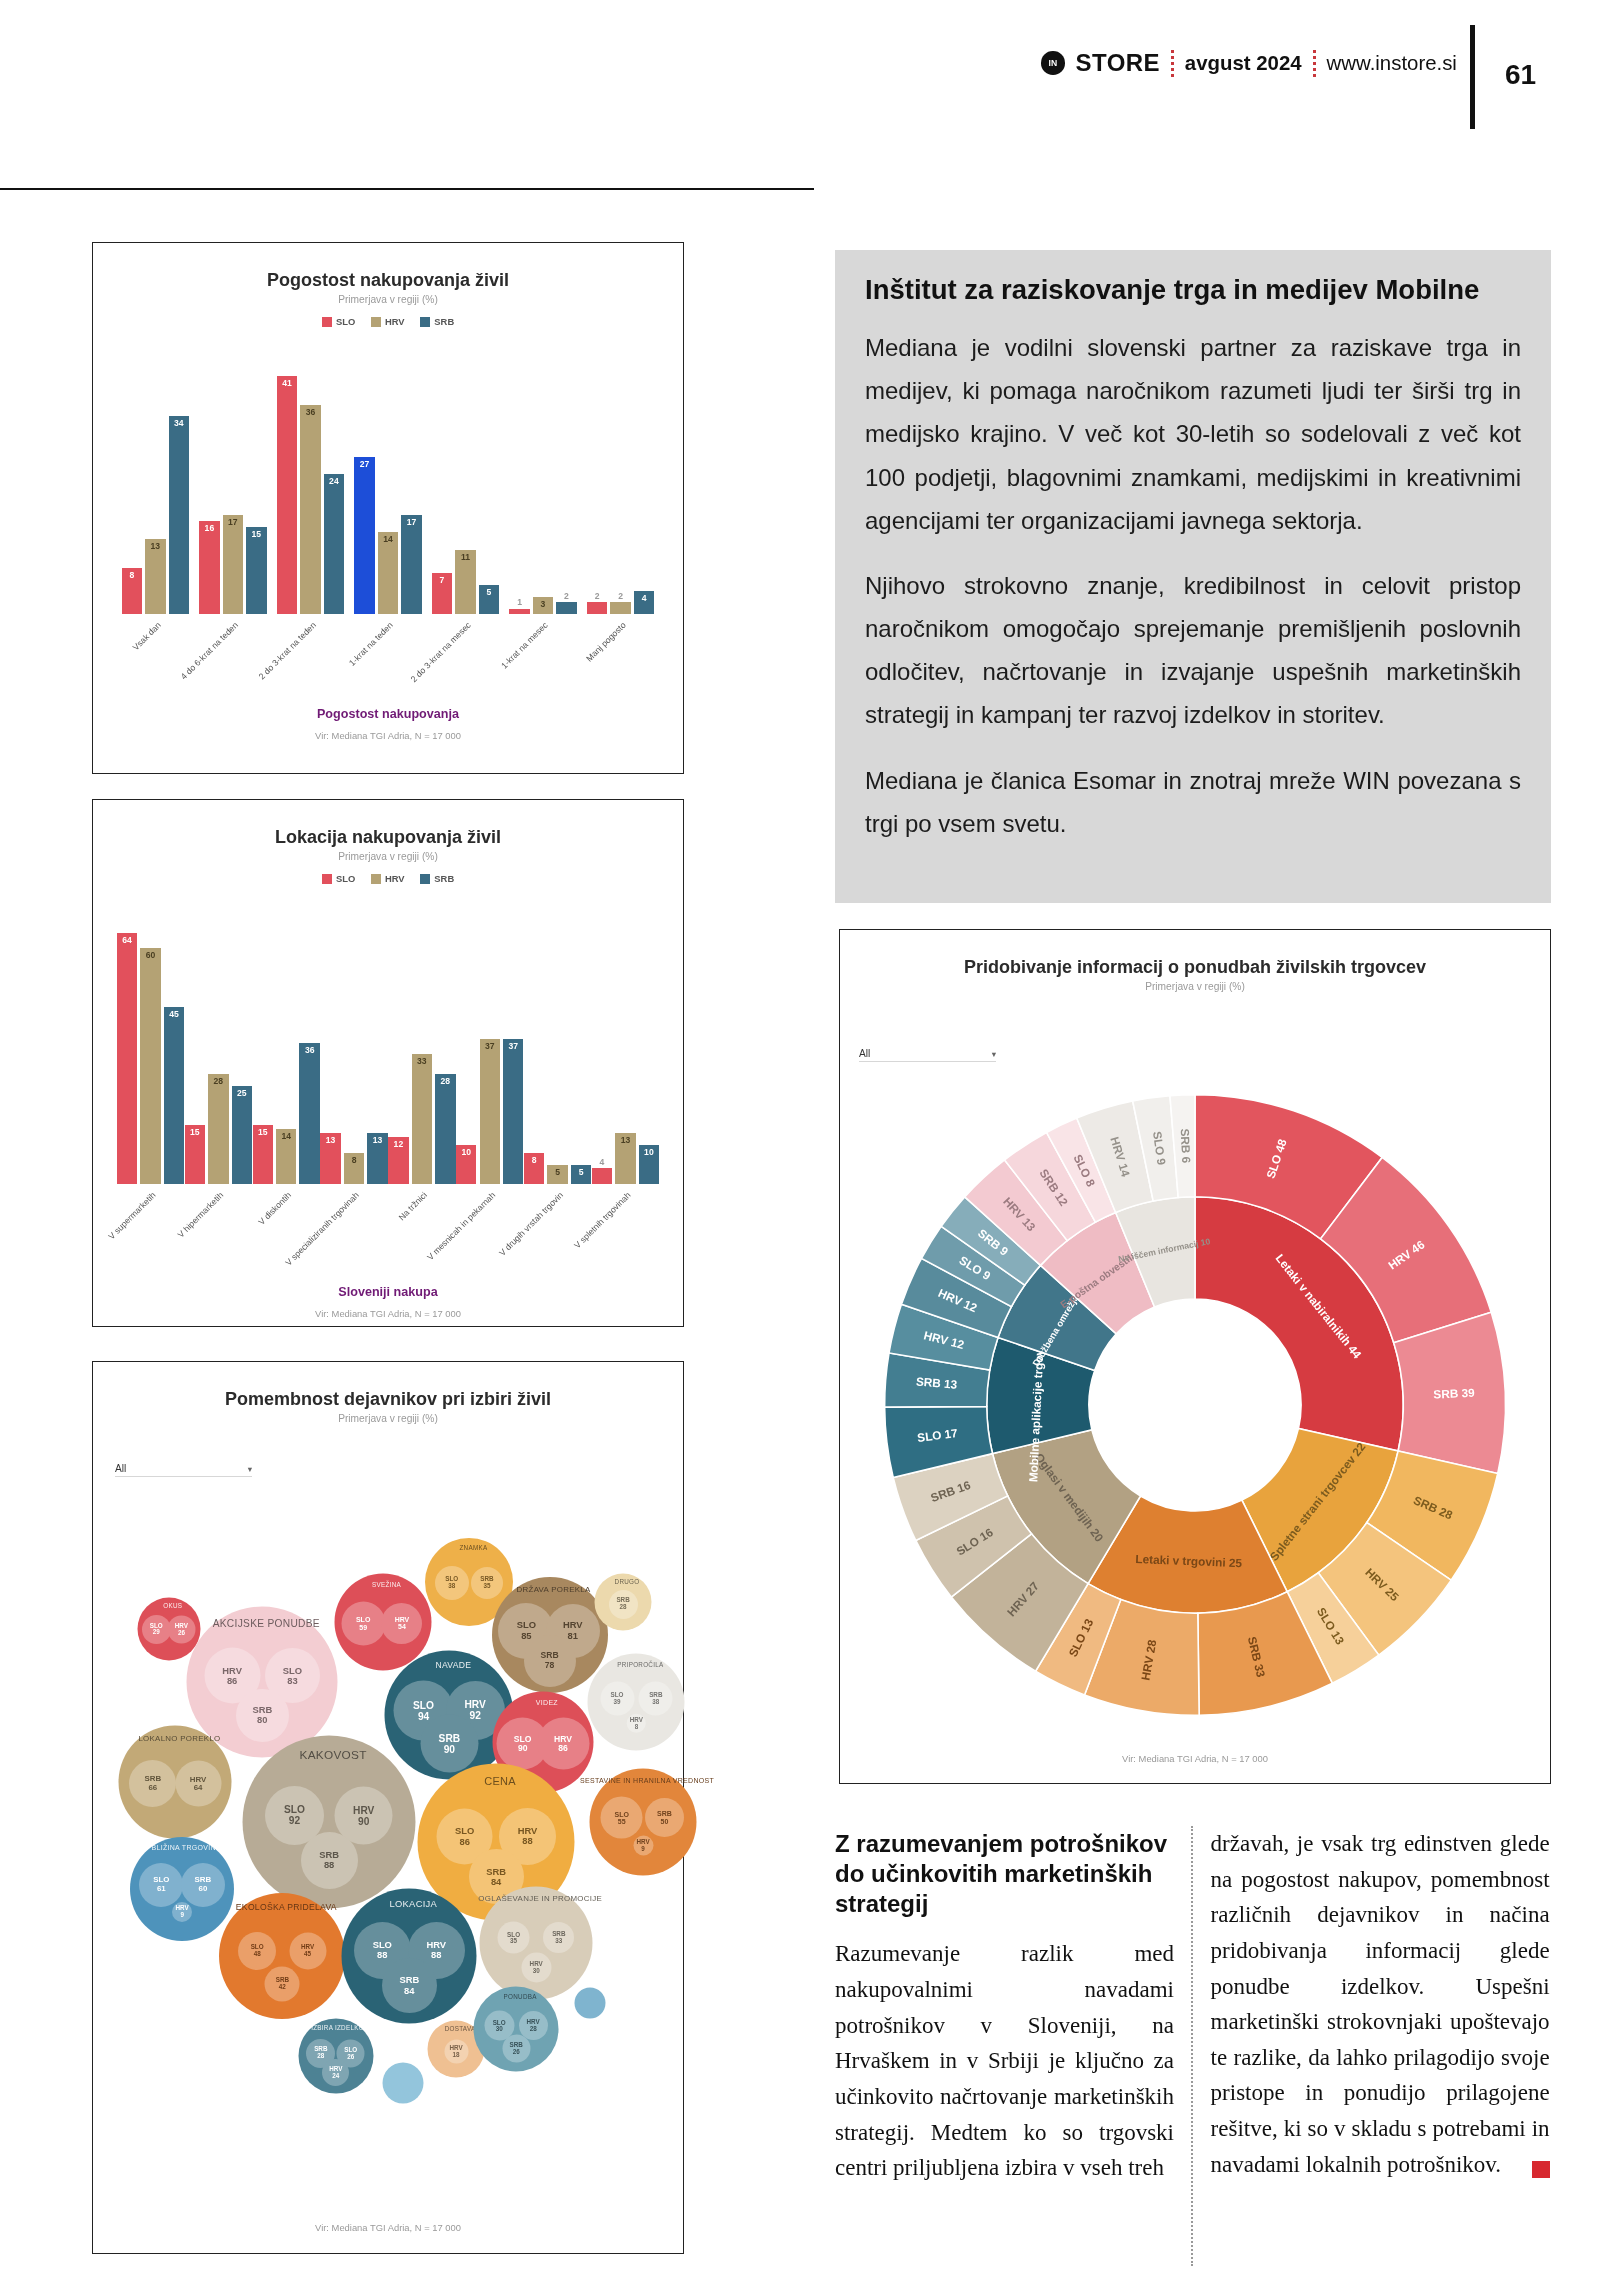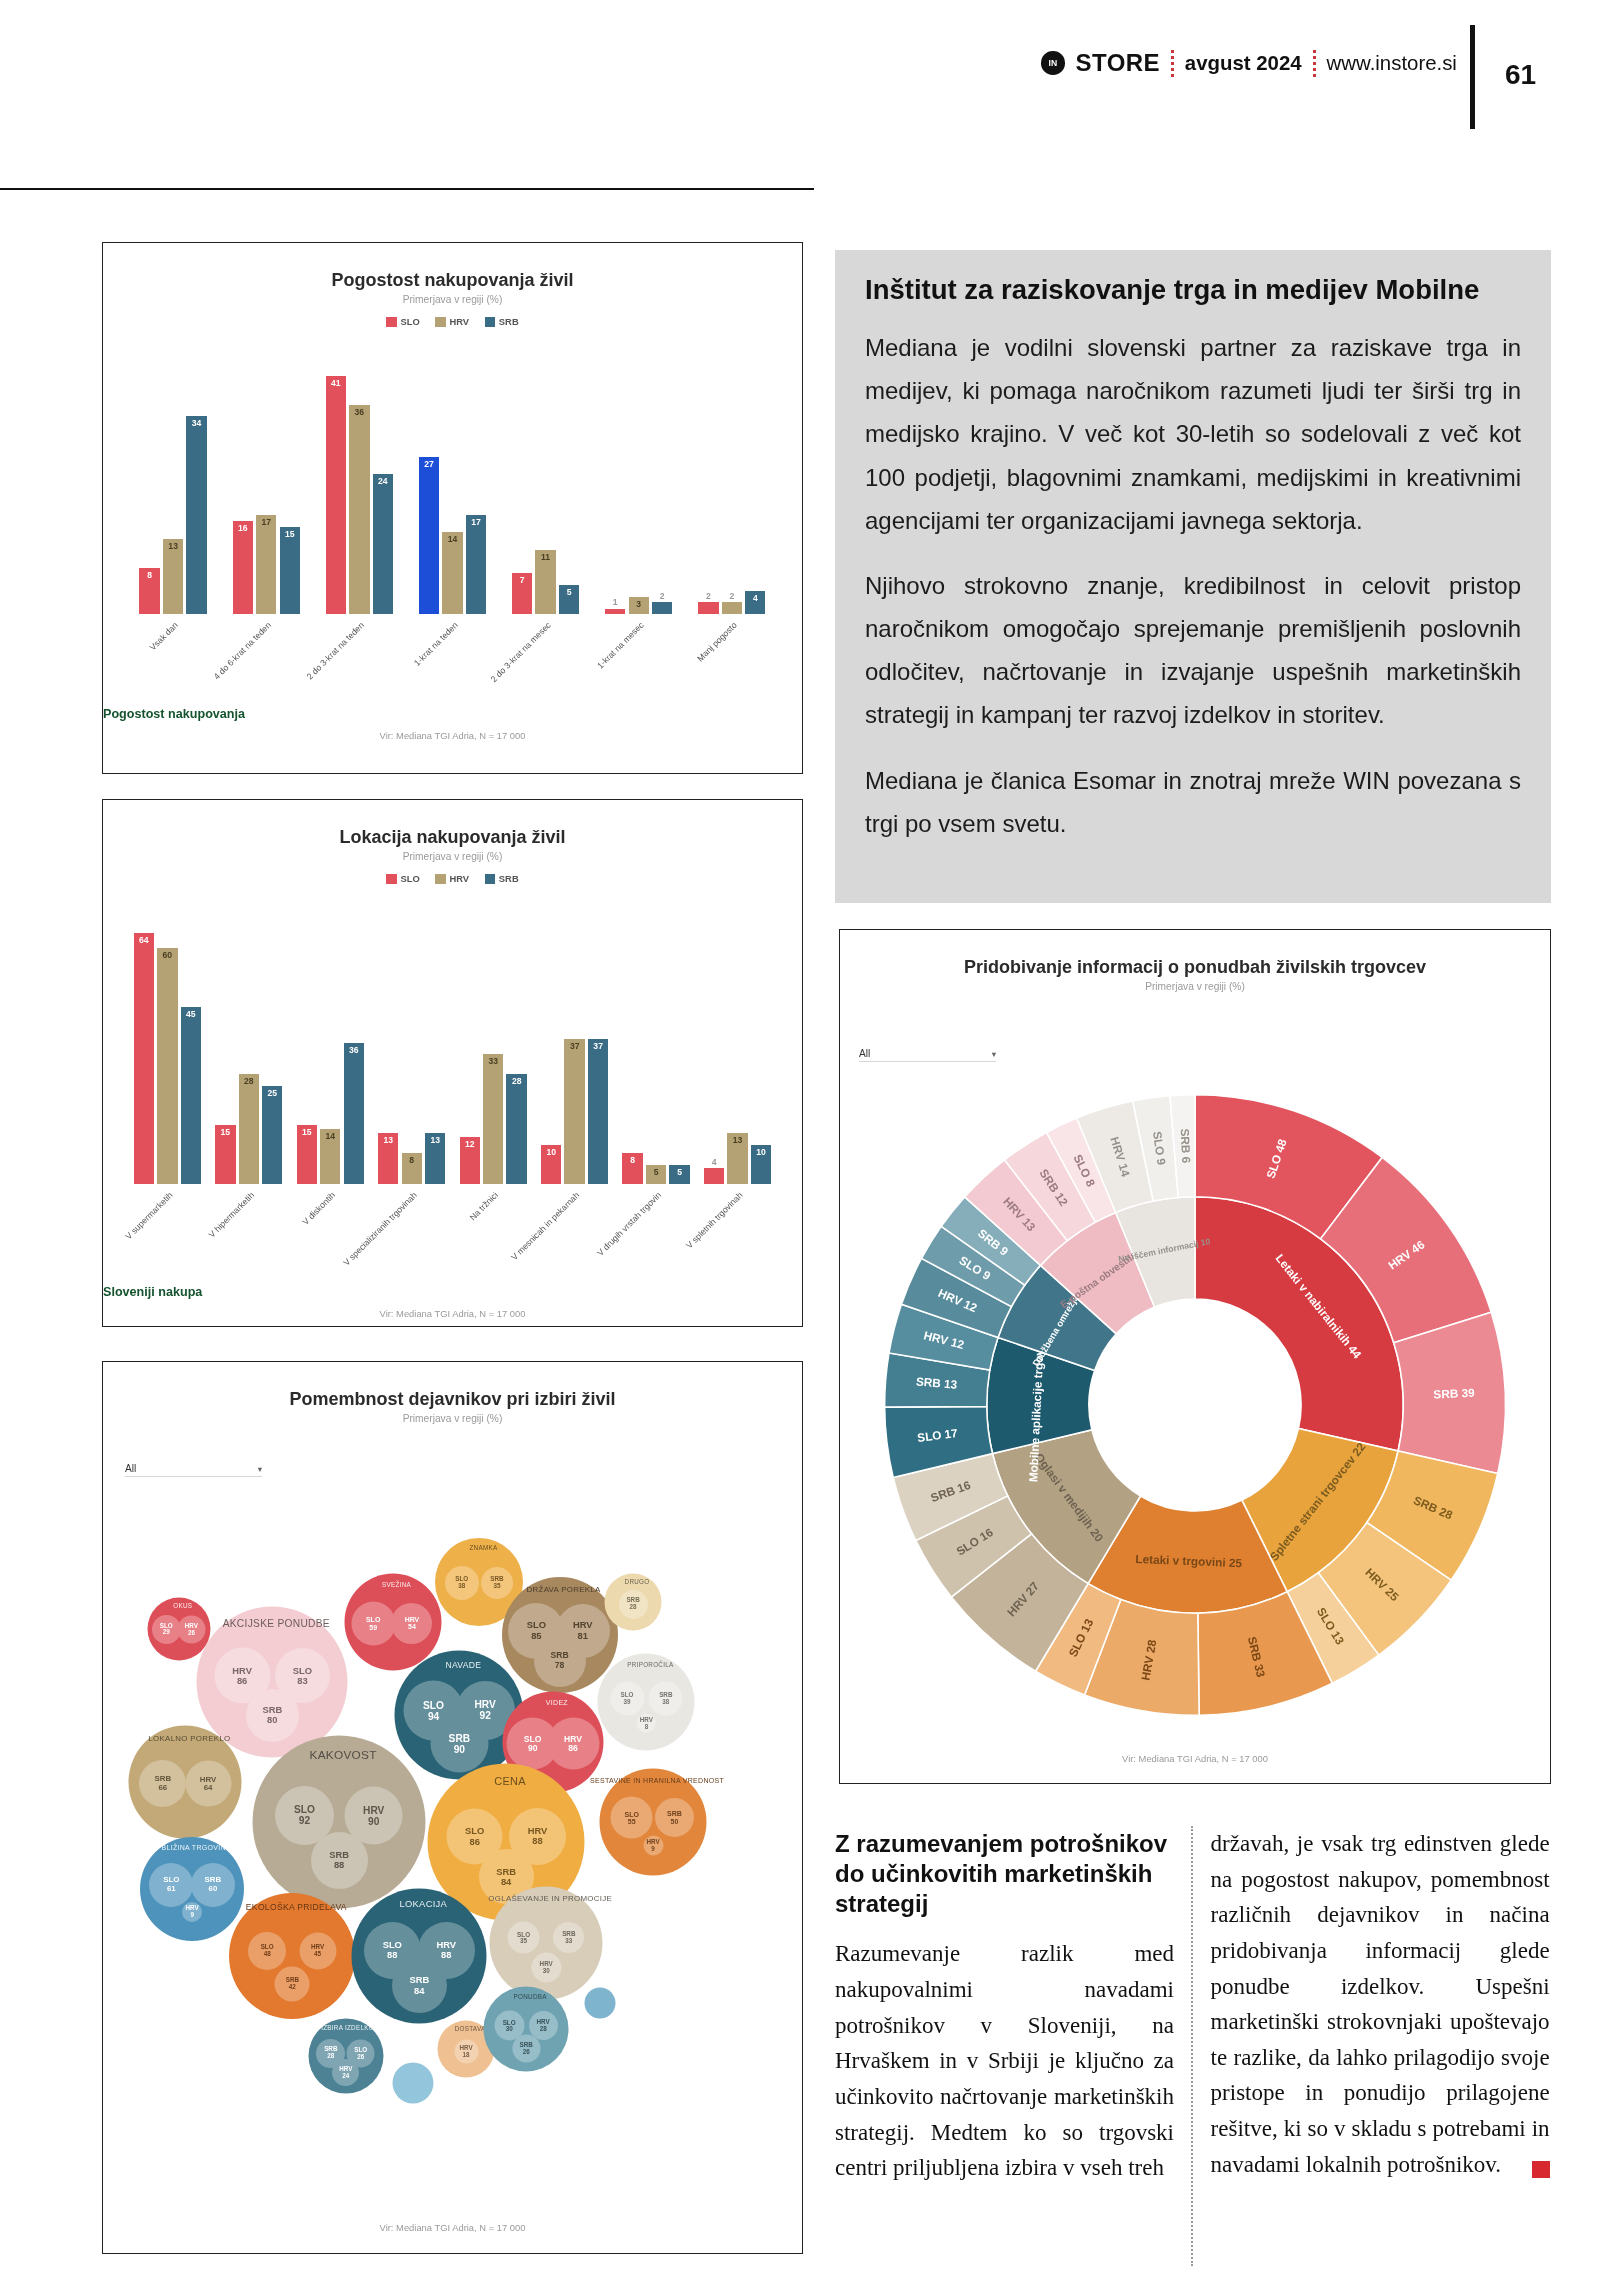--- a/index.html
+++ b/index.html
@@ -12,40 +12,40 @@
       display:flex;align-items:center;justify-content:center;font-size:8.6px;font-weight:bold;}
   .logo-text{font-size:24px;font-weight:800;letter-spacing:0.4px;color:#111;}
   .hdr-sep{height:27px;border-left:3.1px dotted #c8373c;}
   .hdr-date{font-size:20.4px;font-weight:bold;color:#111;}
   .hdr-url{font-size:20.4px;color:#111;}
   .hdr-bar{position:absolute;left:1470px;top:25px;width:4.7px;height:104px;background:#111;}
   .page-num{position:absolute;left:1505px;top:59px;font-size:28px;font-weight:800;color:#111;}
   .top-rule{position:absolute;left:0;top:188px;width:814px;height:2.4px;background:#111;}
 
   
-  .chart-box{position:absolute;left:102px;width:701px;border:1.6px solid #222;background:#fff;box-sizing:border-box;}
+  .chart-box{position:absolute;left:92px;width:592px;border:1.6px solid #222;background:#fff;box-sizing:border-box;}
   #box-frequency{top:242px;height:532px;}
   #box-location{top:799px;height:528px;}
   #box-factors{top:1361px;height:893px;}
   .chart-title{margin:27px 7.9px 3.1px;text-align:center;font-size:18px;font-weight:bold;color:#2b2b2b;}
   .chart-sub{margin:0;text-align:center;font-size:10.2px;color:#9a9a9a;}
   .legend{display:flex;justify-content:center;gap:15.7px;margin-top:11px;}
   .legend-item{display:flex;align-items:center;gap:3.9px;font-size:9.4px;font-weight:bold;color:#555;}
   .legend-sq{width:10.2px;height:10.2px;display:inline-block;}
   .bars-mount{margin:14px 23.6px 0;}
   .bars-wrap{display:flex;justify-content:space-around;align-items:flex-end;}
   .bar-group{position:relative;}
   .bar-row{display:flex;align-items:flex-end;gap:3.1px;}
   .bar{position:relative;width:20.4px;}
   .bar-val{position:absolute;top:2.4px;left:50%;transform:translateX(-50%);
       font-size:8.6px;font-weight:bold;}
   .bar-val.above{top:auto;bottom:100%;margin-bottom:1.6px;color:#999;}
   .x-label{position:absolute;top:calc(100% + 6.3px);right:50%;transform:rotate(-45deg);
       transform-origin:100% 0;font-size:8.6px;color:#555;white-space:nowrap;}
-  .axis-label{text-align:left;font-size:12.6px;font-weight:bold;color:#14532d;}
+  .axis-label{text-align:center;font-size:12.6px;font-weight:bold;color:#701a75;}
   .chart-source{text-align:center;font-size:9.4px;color:#9a9a9a;margin-top:9.4px;}
   #freq-axis{margin-top:93px;}
   #loc-axis{margin-top:101px;}
 
   
   .filter{display:flex;justify-content:space-between;align-items:flex-end;width:137px;
       border-bottom:1.6px solid #d7d7d7;padding-bottom:2.4px;font-size:10.2px;color:#333;}
   .filter .caret{font-size:8.6px;color:#666;}
   #factors-filter{position:absolute;left:22px;top:101px;}
   #donut-filter{position:absolute;left:19px;top:118px;}

